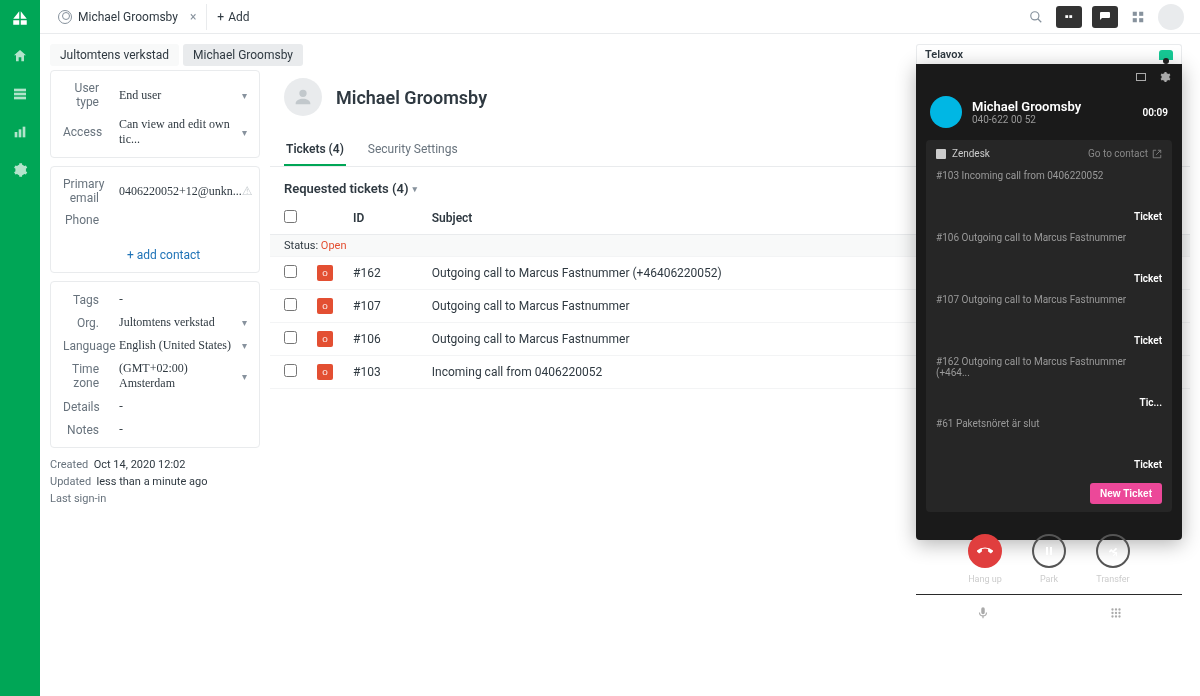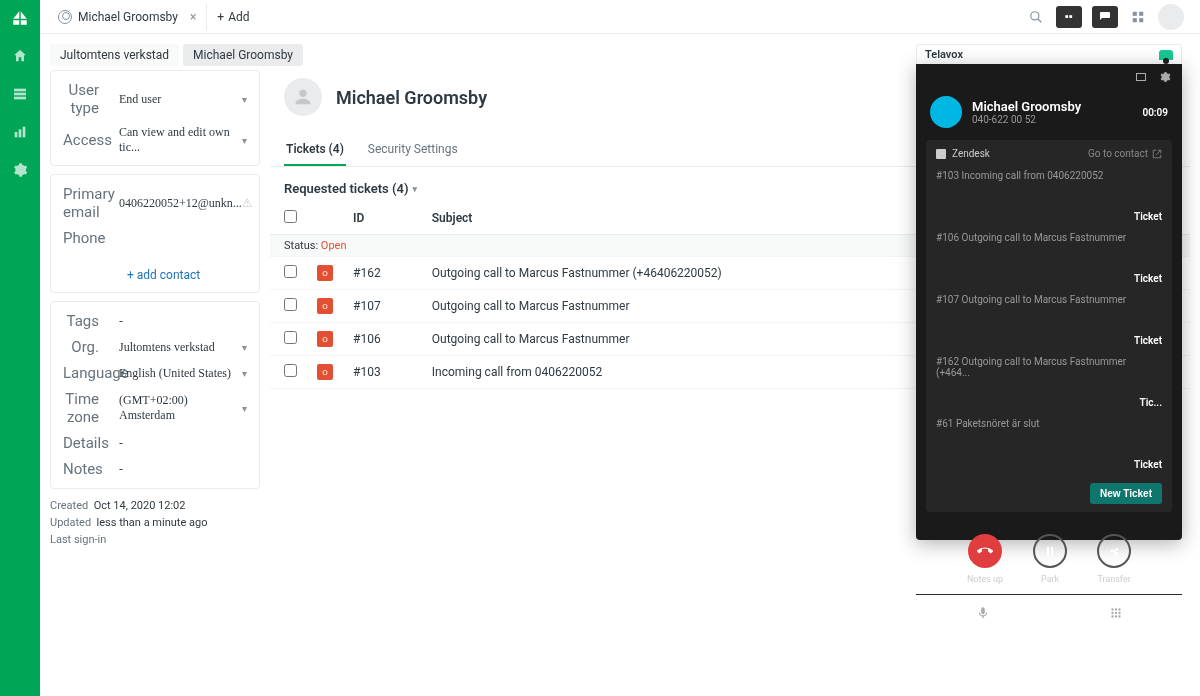--- a/index.html
+++ b/index.html
@@ -26,21 +26,21 @@
 
 .crumbrow { position: absolute; left: 50px; top: 44px; display: flex; gap: 4px; }
 .crumb { padding: 4px 10px; font-size: 12px; background: #f8f9f9; border-radius: 3px; cursor: pointer; }
 .crumb.active { background: #e9ebed; }
 
 
 .leftpanel { position: absolute; left: 50px; top: 70px; width: 210px; }
 .card { border: 1px solid #e9ebed; border-radius: 4px; margin-bottom: 8px; padding: 10px 12px; }
 .frow { display: flex; align-items: center; margin-bottom: 8px; font-size: 12px; }
 .frow:last-child { margin-bottom: 0; }
-.flabel { width: 56px; text-align: right; color: #68737d; font-size: 15px; padding-right: 20px; flex-shrink: 0; }
+.flabel { width: 56px; text-align: right; color: #68737d; font-size: 12px; padding-right: 20px; flex-shrink: 0; }
 .fval { flex: 1; color: #2f3941; font-size: 12px; display: flex; align-items: center; justify-content: space-between; font-family: Liberation Serif, serif; }
 .fval .caret { color: #87929d; font-size: 10px; }
 .addcontact { color: #1f73b7; font-size: 12px; cursor: pointer; margin-top: 21px; margin-left: 64px; }
 .meta { font-size: 11px; color: #68737d; padding: 2px 0; }
 .meta b { color: #2f3941; font-weight: normal; }
 
 
 .main { position: absolute; left: 270px; top: 70px; right: 10px; }
 .profile-head { display: flex; align-items: center; gap: 14px; padding: 8px 14px 18px; }
 .avatar-lg { width: 38px; height: 38px; border-radius: 50%; background: #e9ebed; display: flex; align-items: center; justify-content: center; }
@@ -77,21 +77,21 @@
 .tv-num { font-size: 10px; color: #999; }
 .tv-time { margin-left: auto; font-size: 10px; font-weight: 600; color: #fff; }
 
 .tv-zd { background: #262626; margin: 0 10px; border-radius: 4px; padding: 8px 10px; }
 .tv-zd-head { display: flex; align-items: center; font-size: 10px; color: #ccc; padding-bottom: 6px; }
 .tv-zd-head .ext { margin-left: auto; color: #888; cursor: pointer; display: flex; align-items: center; gap: 4px; }
 .tv-zd-head .zlogo { width: 10px; height: 10px; background: #ccc; margin-right: 6px; border-radius: 1px; }
 .tv-item { display: flex; justify-content: space-between; font-size: 10px; color: #999; padding: 5px 0; }
 .tv-item .tlink { color: #fff; font-weight: 600; cursor: pointer; margin-top: 41px; }
 .tv-newt { display: flex; justify-content: flex-end; padding-top: 8px; }
-.tv-newt button { background: #0f766e; color: #fff; border: none; font-size: 10px; padding: 5px 10px; border-radius: 3px; cursor: pointer; font-weight: 600; }
+.tv-newt button { background: #ec4899; color: #fff; border: none; font-size: 10px; padding: 5px 10px; border-radius: 3px; cursor: pointer; font-weight: 600; }
 
 .tv-ctrl { display: flex; justify-content: center; gap: 30px; padding: 22px 0 10px; }
 .ctrlbtn { display: flex; flex-direction: column; align-items: center; gap: 6px; cursor: pointer; }
 .ctrlbtn .circ { width: 34px; height: 34px; border-radius: 50%; display: flex; align-items: center; justify-content: center; border: 2px solid #555; color: #fff; }
 .ctrlbtn.hang .circ { background: #e03e3e; border-color: #e03e3e; }
 .ctrlbtn .lbl { font-size: 9px; color: #ccc; }
 
 .tv-bottom { margin-top: auto; display: flex; justify-content: space-around; padding: 10px 0 14px; border-top: 1px solid #2a2a2a; }
 .tv-bottom .i { color: #aaa; cursor: pointer; width: 16px; height: 16px; display: flex; align-items: center; justify-content: center; }
 
@@ -389,21 +389,21 @@
       </div>
   </div>
 
   <div class="tv-ctrl">
     <div class="ctrlbtn hang">
       <div class="circ">
           <svg width="16" height="16" viewBox="0 0 24 24" fill="currentColor">
             <path d="M21 15.46l-5.27-.61-2.52 2.52a15.05 15.05 0 01-6.59-6.59l2.53-2.53L8.54 3H3.03A18 18 0 0021 20.97v-5.51z" transform="rotate(135 12 12)"></path>
           </svg>
         </div>
-      <div class="lbl">Notes up</div>
+      <div class="lbl">Hang up</div>
     </div>
     <div class="ctrlbtn">
       <div class="circ">
           <svg width="12" height="12" viewBox="0 0 24 24" fill="currentColor">
             <rect x="6" y="4" width="4" height="16"></rect>
             <rect x="14" y="4" width="4" height="16"></rect>
           </svg>
         </div>
       <div class="lbl">Park</div>
     </div>

